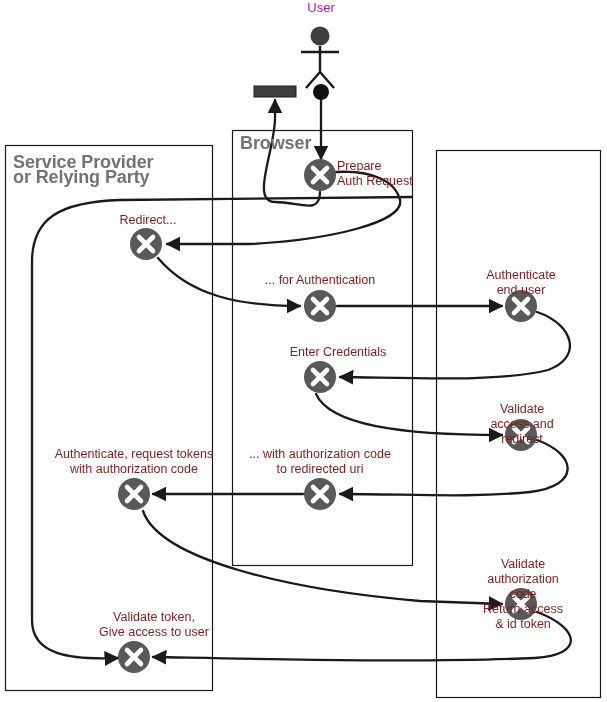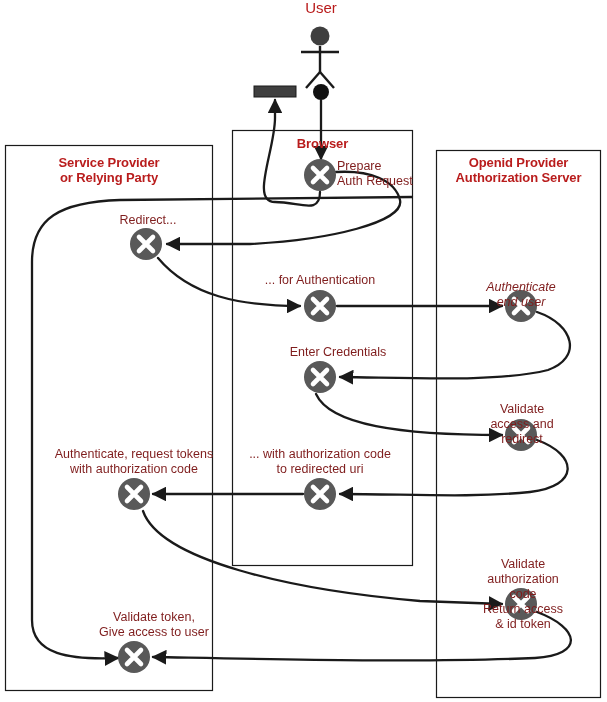--- a/index.html
+++ b/index.html
@@ -16,41 +16,41 @@
     overflow: hidden;
   }
   #canvas svg.layer {
     position: absolute;
     left: 0; top: 0;
     width: 607px;
     height: 702px;
   }
   .lane-title {
     position: absolute;
-    color: #b91c1c;
+    color: #737373;
     font-weight: bold;
-    font-size: 13px;
+    font-size: 18px;
     line-height: 15px;
-    text-align: center;
+    text-align: left;
     white-space: pre-line;
     letter-spacing: -0.1px;
   }
   .node-label {
     position: absolute;
     color: #7f1d1d;
     font-size: 12.5px;
     line-height: 15px;
     white-space: pre-line;
   }
   .node-label.ctr { text-align: center; transform: translateX(-50%); }
   .node-label.lft { text-align: left; }
   .actor-label {
     position: absolute;
-    color: #b91c1c;
-    font-size: 15px;
+    color: #a21caf;
+    font-size: 13px;
     line-height: 16px;
     text-align: left;
     transform: translateX(-50%);
   }
 </style>
 </head>
 <body>
 
 <div id="canvas">
 
@@ -160,31 +160,29 @@
 
   <div class="actor-label" style="left:321px; top:0px;">User</div>
 
   <div class="lane-title" style="right:400px; top:153px; width:0;"></div>
 
   <div class="lane-title" style="left:13px; top:155px; width:192px;">Service Provider
 or Relying Party</div>
 
   <div class="lane-title" style="left:240px; top:136px; width:165px;">Browser</div>
 
-  <div class="lane-title" style="left:444px; top:155px; width:149px;">Openid Provider
-Authorization Server</div>
 
   <div class="node-label lft" style="left:337px; top:159px;">Prepare
 Auth Request</div>
 
   <div class="node-label ctr" style="left:148px; top:213px;">Redirect...</div>
 
   <div class="node-label ctr" style="left:320px; top:273px;">... for Authentication</div>
 
-  <div class="node-label ctr" style="left:521px; top:280px;font-style:italic;">Authenticate end user</div>
+  <div class="node-label ctr" style="left:521px; top:268px;">Authenticate end user</div>
 
   <div class="node-label ctr" style="left:320px; top:345px;padding-left:36px;">Enter Credentials</div>
 
   <div class="node-label ctr" style="left:320px; top:447px;">... with authorization code
 to redirected uri</div>
 
   <div class="node-label ctr" style="left:522px; top:402px;">Validate access and redirect</div>
 
   <div class="node-label ctr" style="left:134px; top:447px;">Authenticate, request tokens
 with authorization code</div>

